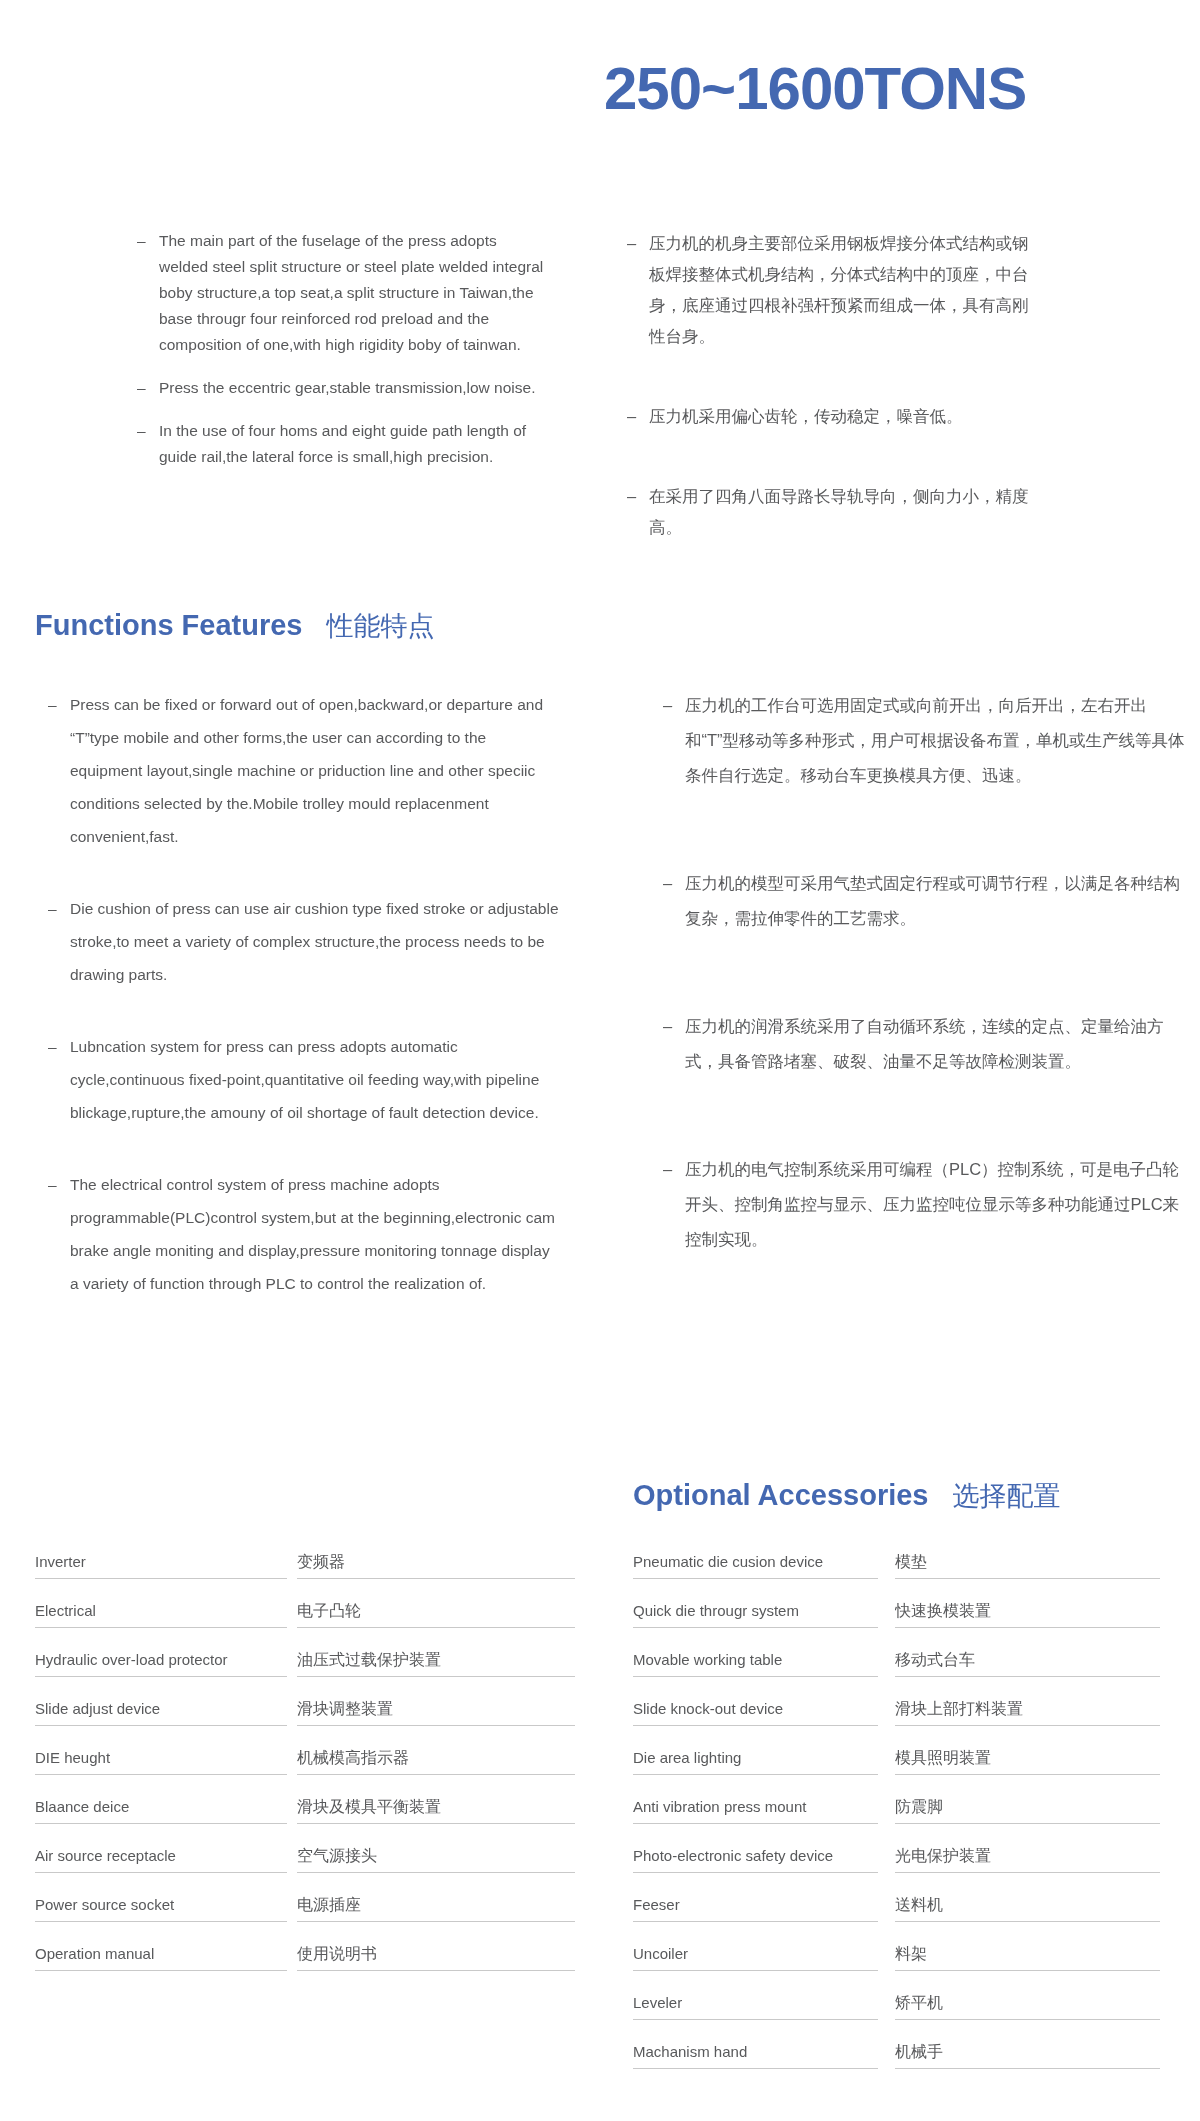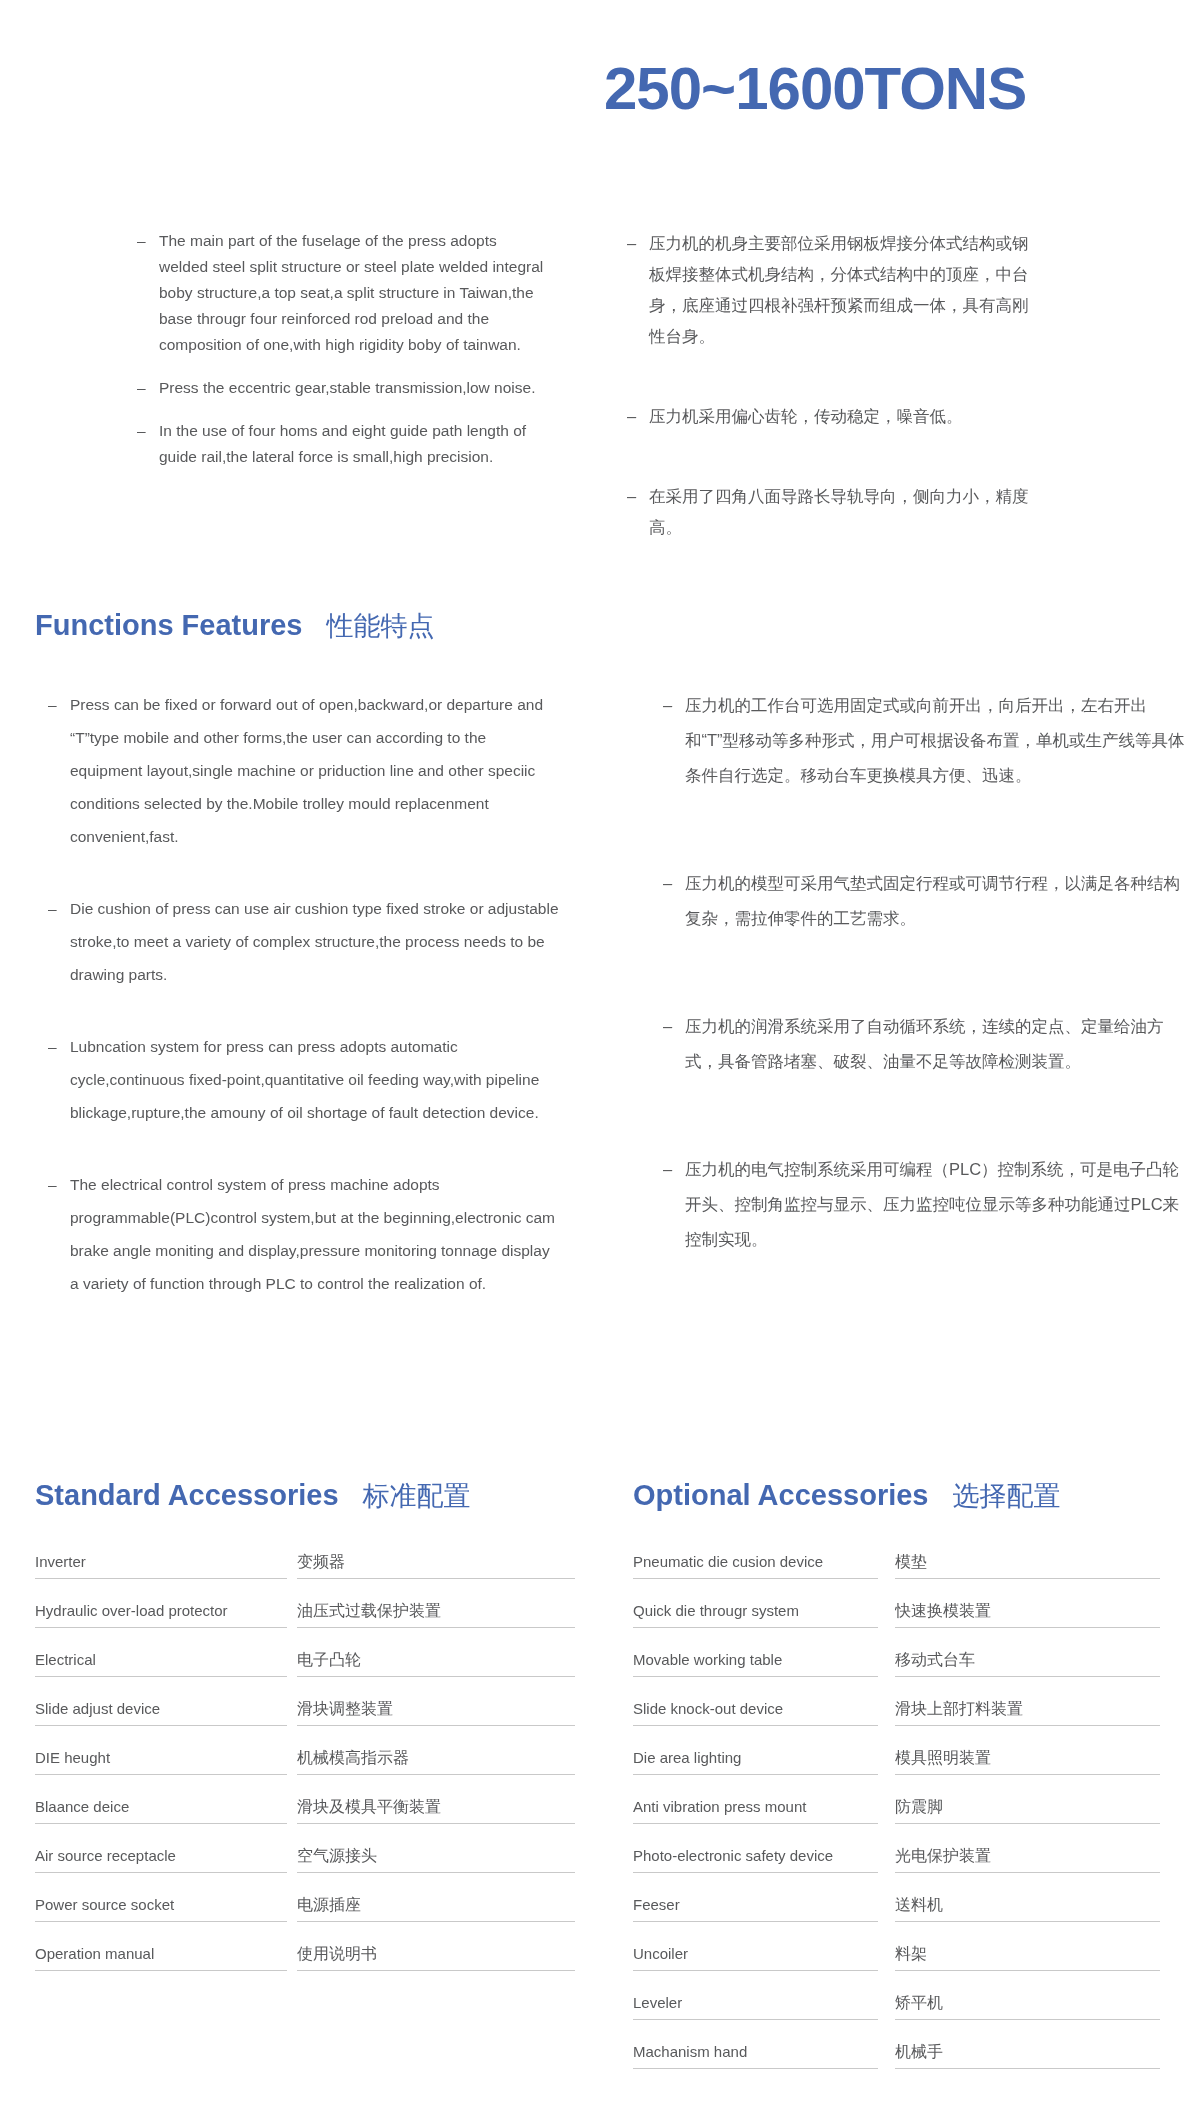--- a/index.html
+++ b/index.html
@@ -129,42 +129,39 @@
         <span class="b-dash">–</span>
         <p class="b-text">压力机的润滑系统采用了自动循环系统，连续的定点、定量给油方式，具备管路堵塞、破裂、油量不足等故障检测装置。</p>
       </div>
       <div class="bullet">
         <span class="b-dash">–</span>
         <p class="b-text">压力机的电气控制系统采用可编程（PLC）控制系统，可是电子凸轮开头、控制角监控与显示、压力监控吨位显示等多种功能通过PLC来控制实现。</p>
       </div>
     </div>
   </section>
 
-  <h2 class="sec-heading" id="standard-heading">
-    <span class="h-en">Standard Accessories</span><span class="h-zh">标准配置</span>
-  </h2>
 
   <h2 class="sec-heading" id="optional-heading">
     <span class="h-en">Optional Accessories</span><span class="h-zh">选择配置</span>
   </h2>
 
   <section class="acc-table" id="standard-table">
     <div class="acc-row">
       <div class="acc-cell acc-en">Inverter</div>
       <div class="acc-cell acc-zh">变频器</div>
     </div>
     <div class="acc-row">
+      <div class="acc-cell acc-en">Electrical</div>
+      <div class="acc-cell acc-zh">电子凸轮</div>
+    </div>
+    <div class="acc-row">
       <div class="acc-cell acc-en">Hydraulic over-load protector</div>
       <div class="acc-cell acc-zh">油压式过载保护装置</div>
     </div>
     <div class="acc-row">
-      <div class="acc-cell acc-en">Electrical</div>
-      <div class="acc-cell acc-zh">电子凸轮</div>
-    </div>
-    <div class="acc-row">
       <div class="acc-cell acc-en">Slide adjust device</div>
       <div class="acc-cell acc-zh">滑块调整装置</div>
     </div>
     <div class="acc-row">
       <div class="acc-cell acc-en">DIE heught</div>
       <div class="acc-cell acc-zh">机械模高指示器</div>
     </div>
     <div class="acc-row">
       <div class="acc-cell acc-en">Blaance deice</div>
       <div class="acc-cell acc-zh">滑块及模具平衡装置</div>

